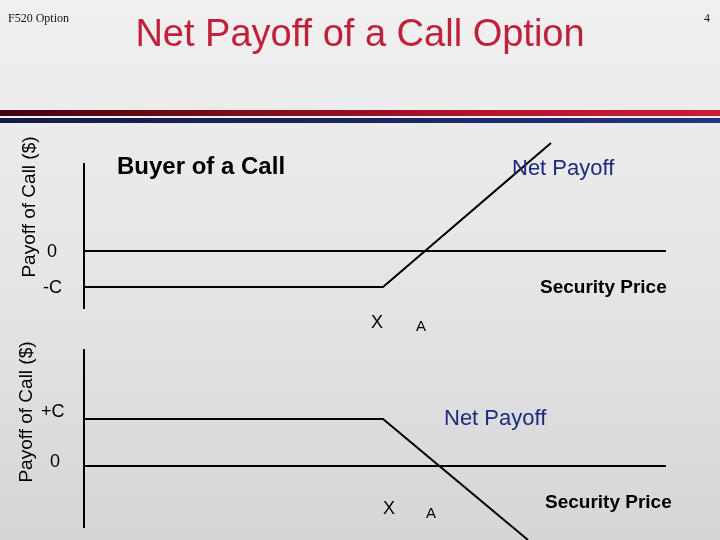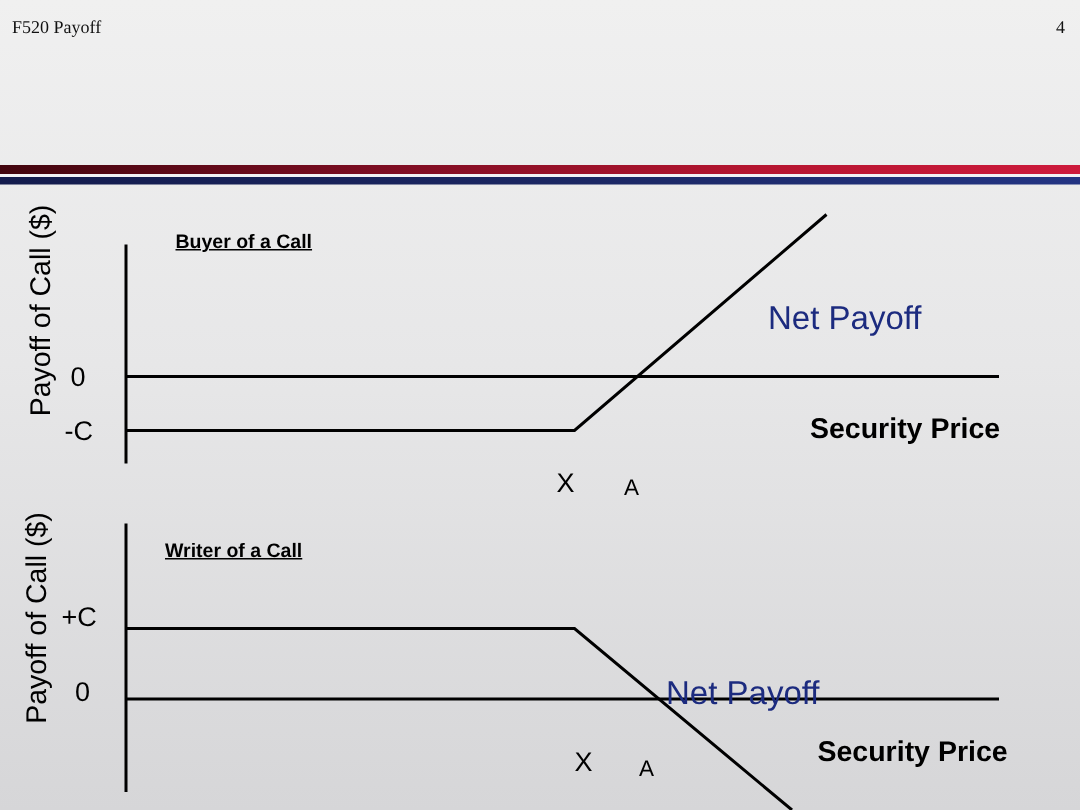--- a/index.html
+++ b/index.html
@@ -22,24 +22,24 @@
   .divider{position:absolute;left:0;top:110px;width:720px;}
   .div-red{height:6px;background:linear-gradient(90deg,#42050e 0%,#7c0d22 35%,#b51530 70%,#cd1a3c 100%);}
   .div-gap{height:2px;background:#f1f1f4;}
   .div-blue{height:5px;background:linear-gradient(90deg,#131b4d 0%,#1b2764 55%,#233483 100%);}
   svg.lines{position:absolute;left:0;top:0;width:720px;height:540px;}
   svg.lines path{stroke:#000;stroke-width:2;fill:none;}
   .lbl{position:absolute;white-space:nowrap;line-height:1;}
   .ylab{font-size:19px;transform:translate(-50%,-50%) rotate(-90deg);}
   .ylab1{left:28px;top:207px;}
   .ylab2{left:25px;top:412px;}
-  .chead{font-size:13px;font-weight:bold;text-decoration:underline;}
+  .chead{font-size:24px;font-weight:bold;}
   .chead1{left:117px;top:154px;}
   .chead2{left:110px;top:360px;}
-  .netpay{font-size:22px;color:#1c2b7f;margin-top:44px;}
+  .netpay{font-size:22px;color:#1c2b7f;}
   .netpay1{left:512px;top:157px;}
   .netpay2{left:444px;top:407px;}
   .tick{font-size:18px;}
   .t1zero{left:47px;top:242px;}
   .t1prem{left:43px;top:278px;}
   .t2prem{left:41px;top:402px;}
   .t2zero{left:50px;top:452px;}
   .secpr{font-size:19px;font-weight:bold;}
   .secpr1{left:540px;top:277px;}
   .secpr2{left:545px;top:492px;}
@@ -48,24 +48,25 @@
   .x2{left:383px;top:499px;}
   .atick{font-size:15px;}
   .a1{left:416px;top:318px;}
   .a2{left:426px;top:505px;}
 </style>
 </head>
 <body>
 
 <div class="slide">
 
-  <div class="hdr hdr-left lbl">F520 Payoff</div>
+  <div class="hdr hdr-left lbl">F520 Option</div>
   <div class="hdr hdr-right lbl">4</div>
 
   <div class="title">
+    <div>Net Payoff of a Call Option</div>
   </div>
 
   <div class="divider">
     <div class="div-red"></div>
     <div class="div-gap"></div>
     <div class="div-blue"></div>
   </div>
 
   <svg class="lines" viewBox="0 0 720 540">
     <path d="M84 163 V309"></path>
@@ -79,21 +80,20 @@
   <div class="lbl ylab ylab1">Payoff of Call ($)</div>
   <div class="lbl chead chead1">Buyer of a Call</div>
   <div class="lbl netpay netpay1">Net Payoff</div>
   <div class="lbl tick t1zero">0</div>
   <div class="lbl tick t1prem">-C</div>
   <div class="lbl secpr secpr1">Security Price</div>
   <div class="lbl xtick x1">X</div>
   <div class="lbl atick a1">A</div>
 
   <div class="lbl ylab ylab2">Payoff of Call ($)</div>
-  <div class="lbl chead chead2">Writer of a Call</div>
   <div class="lbl netpay netpay2">Net Payoff</div>
   <div class="lbl tick t2prem">+C</div>
   <div class="lbl tick t2zero">0</div>
   <div class="lbl secpr secpr2">Security Price</div>
   <div class="lbl xtick x2">X</div>
   <div class="lbl atick a2">A</div>
 
 </div>
 
 </body></html>

